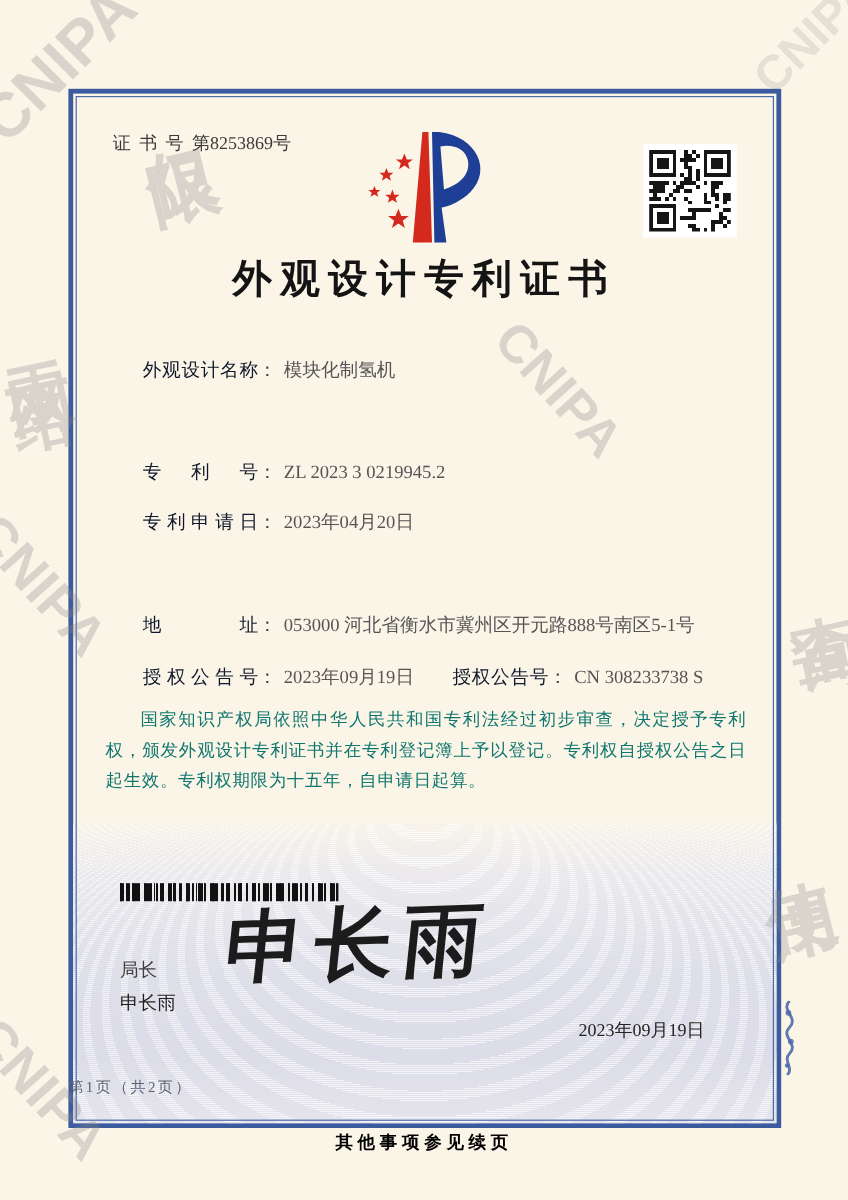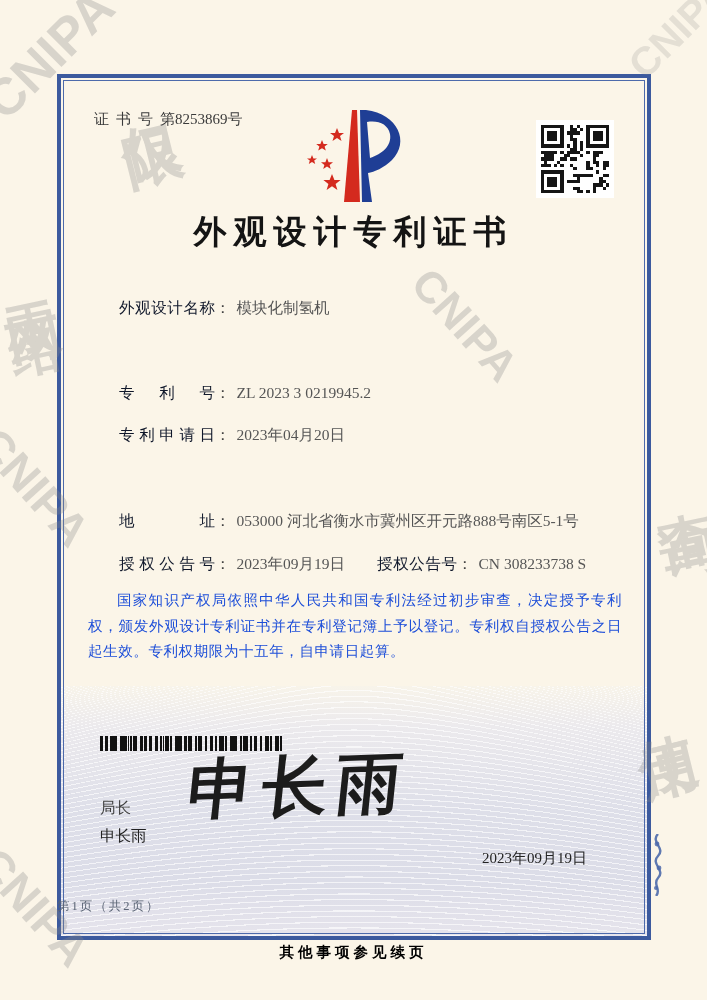--- a/index.html
+++ b/index.html
@@ -33,21 +33,21 @@
   
   .row{position:absolute;left:88px;font-size:15.5px;color:#414141;z-index:3;white-space:nowrap;}
   .row .lbl{display:inline-block;width:96px;text-align:justify;text-align-last:justify;color:#0f172a;margin-left:31px;}
   .row .colon{display:inline-block;margin:0 6px 0 0;}
   .row .val{color:#555;text-align:right;}
   .pair2{position:absolute;left:258px;top:0;white-space:nowrap;}
   .pair2 .lbl{width:80px;}
 
   
   .para{position:absolute;left:88px;width:534px;font-size:14.5px;line-height:25.5px;
-        color:#1d4ed8;text-indent:2em;letter-spacing:.6px;z-index:3;text-align:justify;}
+        color:#0f766e;text-indent:2em;letter-spacing:.6px;z-index:3;text-align:justify;}
 
   
   .barcode{position:absolute;left:100px;top:736px;width:182px;height:15px;z-index:3;
     background-image:
       repeating-linear-gradient(90deg,#111 0 2px,transparent 2px 5px),
       repeating-linear-gradient(90deg,#111 0 1px,transparent 1px 7px),
       repeating-linear-gradient(90deg,#111 0 3px,transparent 3px 11px);}
   .sig-title{position:absolute;left:100px;top:798px;font-size:15.5px;color:#404040;z-index:3;}
   .sig-name{position:absolute;left:100px;top:826px;font-size:15.5px;color:#222;z-index:3;}
   .autograph{position:absolute;left:188px;top:742px;font-size:66px;color:#1c1c1c;z-index:3;

